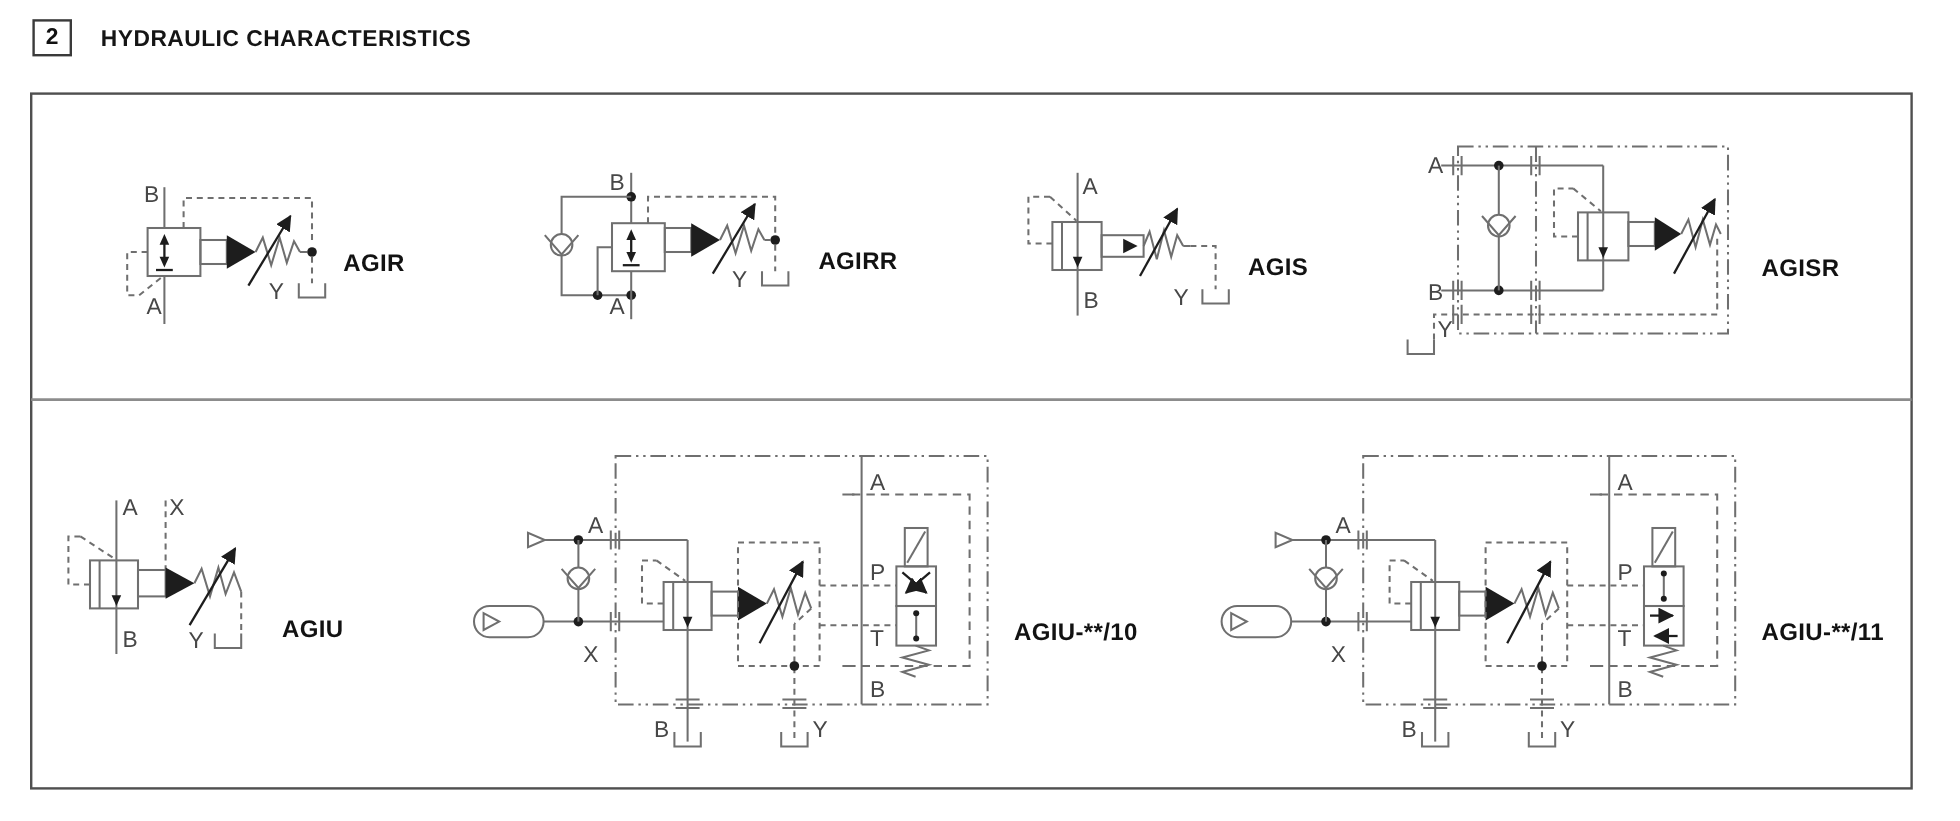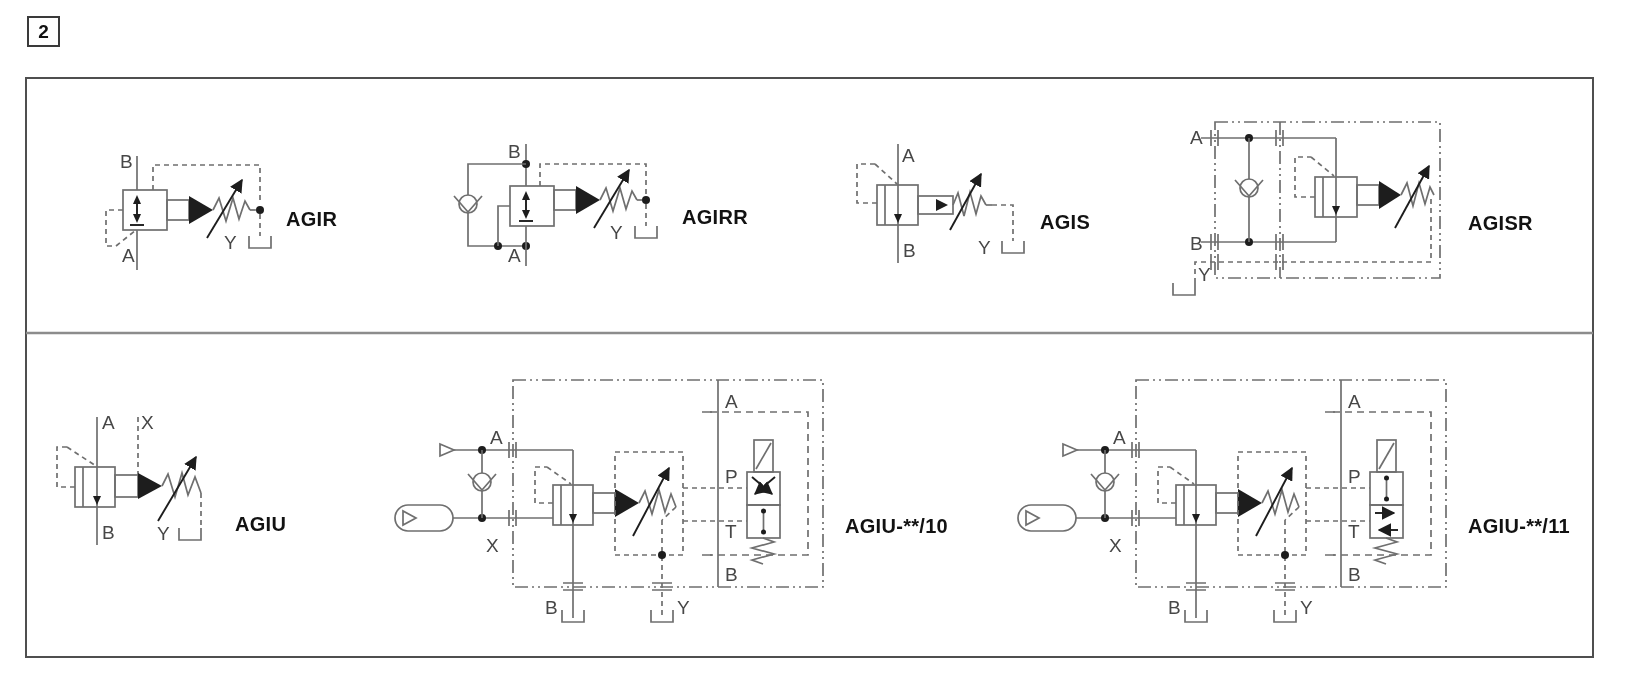--- a/index.html
+++ b/index.html
@@ -19,20 +19,21 @@
   text.model{font-family:"Liberation Sans",sans-serif;font-size:20px;font-weight:bold;fill:#121212;letter-spacing:.3px;}
 </style>
 </head>
 <body>
 
 <div class="page">
 
   <div class="section-number">
     <span>2</span>
   </div>
+  <div class="section-title">HYDRAULIC CHARACTERISTICS</div>
 
   <svg class="schem" width="1633" height="684" viewBox="0 0 1633 684">
     <defs>
       <marker id="ah" viewBox="0 0 10 10" refX="9" refY="5" markerWidth="7" markerHeight="7" orient="auto">
         <path d="M0,0 L10,5 L0,10 z" fill="#1d1d1d"></path>
       </marker>
     </defs>
 
     <rect x="26" y="78" width="1567" height="579" fill="none" stroke="#4f4f4f" stroke-width="2"></rect>
     <line x1="26" y1="333" x2="1593" y2="333" stroke="#8c8c8c" stroke-width="2.4"></line>

